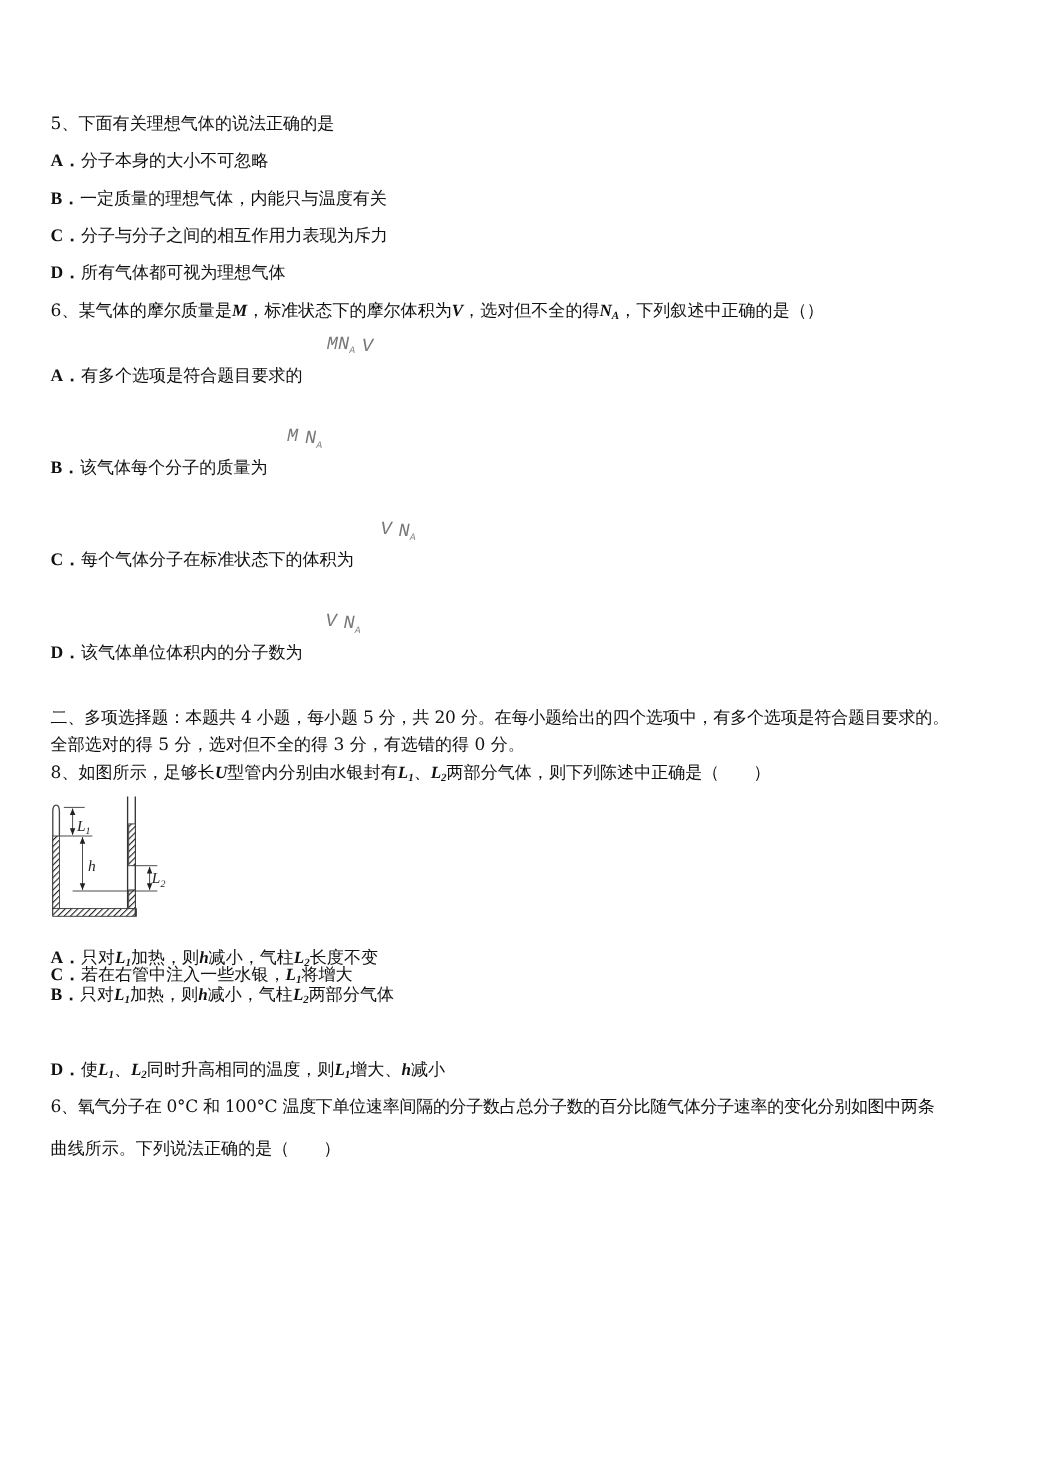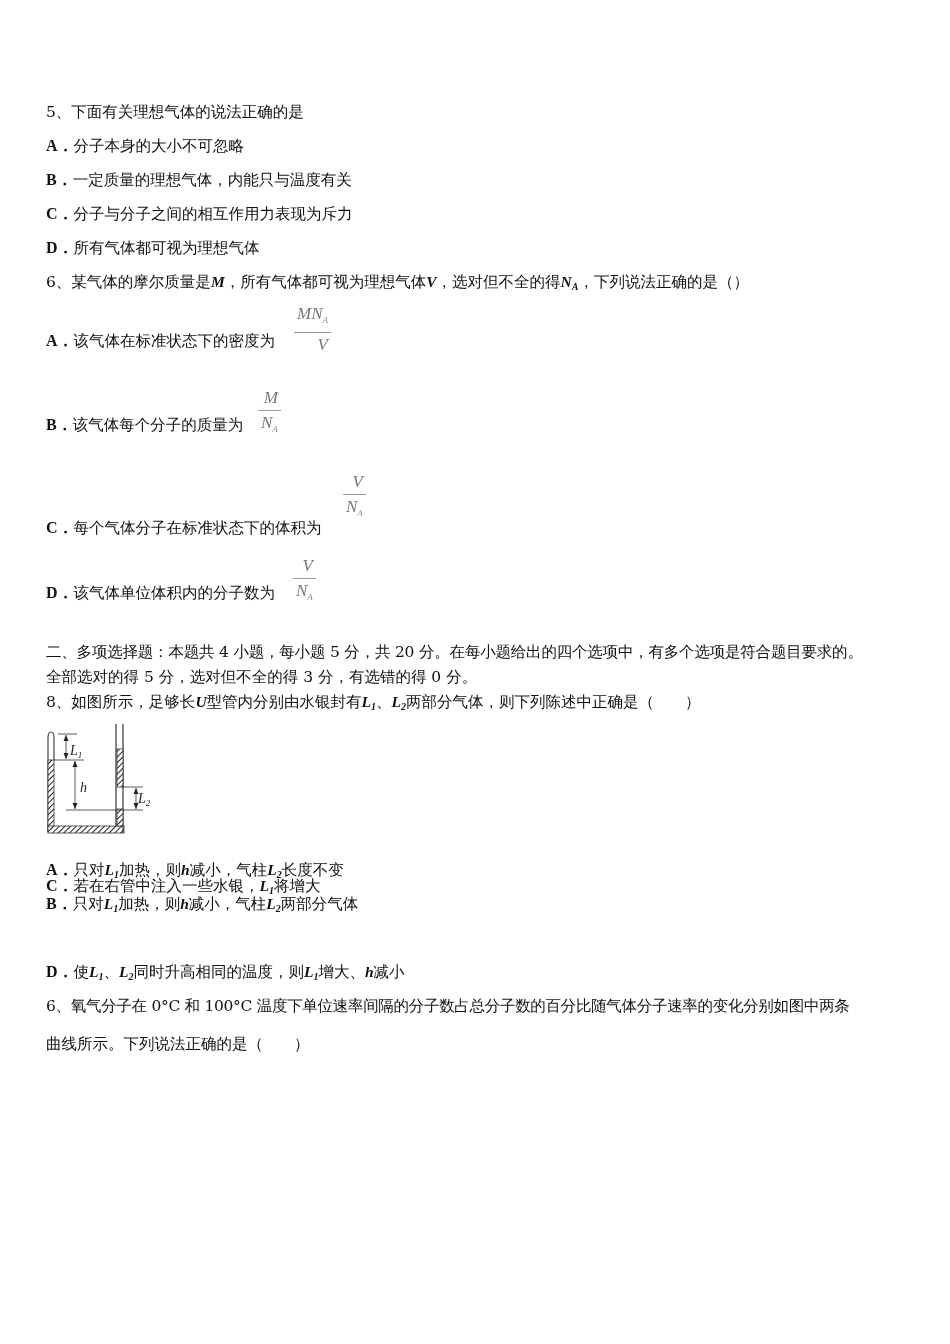--- a/index.html
+++ b/index.html
@@ -9,55 +9,55 @@
     color: #111;
   }
   .line {
     position: absolute; left: 46px;
     font-size: 15.5px; line-height: 20px; white-space: nowrap;
   }
   .opt-letter { font-weight: bold; font-family: "Liberation Serif", serif; font-size: 16px; }
   .it { font-style: italic; font-weight: bold; font-family: "Liberation Serif", serif; }
   sub { font-size: 10px; vertical-align: -3px; }
   .frac {
-    position: absolute; display: inline-flex; flex-direction: column; align-items: flex-end;
-    color: #777; font-family: Liberation Serif, serif; font-style: italic; font-size: 17px;
+    position: absolute; display: inline-flex; flex-direction: row; align-items: flex-start;
+    color: #777; font-family: Liberation Mono, monospace; font-style: italic; font-size: 17px;
   }
   .frac .num { padding: 0 3px 2px; line-height: 20px; }
   .frac .bar { height: 1px; background: #999; align-self: stretch; }
   .frac .den { padding: 2px 3px 0; line-height: 20px; }
   .frac sub { font-size: 9px; color: #888; vertical-align: -4px; }
   .diagram { position: absolute; left: 44px; top: 722px; width: 120px; height: 116px; }
 </style>
 </head>
 <body>
 
 <div class="line" style="top:102px">5、下面有关理想气体的说法正确的是</div>
 <div class="line" style="top:136px"><span class="opt-letter">A．</span><span>分子本身的大小不可忽略</span></div>
 <div class="line" style="top:170px"><span class="opt-letter">B．</span><span>一定质量的理想气体，内能只与温度有关</span></div>
 <div class="line" style="top:204px"><span class="opt-letter">C．</span><span>分子与分子之间的相互作用力表现为斥力</span></div>
 <div class="line" style="top:238px"><span class="opt-letter">D．</span><span>所有气体都可视为理想气体</span></div>
 
-<div class="line" style="top:272px"><span>6、某气体的摩尔质量是</span><span class="it">M</span><span>，所有气体都可视为理想气体</span><span class="it">V</span><span>，选对但不全的得</span><span class="it"><span>N</span><sub>A</sub></span><span>，下列说法正确的是（）</span></div>
+<div class="line" style="top:272px"><span>6、某气体的摩尔质量是</span><span class="it">M</span><span>，标准状态下的摩尔体积为</span><span class="it">V</span><span>，选对但不全的得</span><span class="it"><span>N</span><sub>A</sub></span><span>，下列叙述中正确的是（）</span></div>
 
-<div class="line" style="top:331px"><span class="opt-letter">A．</span><span>该气体在标准状态下的密度为</span></div>
+<div class="line" style="top:331px"><span class="opt-letter">A．</span><span>有多个选项是符合题目要求的</span></div>
 <div class="frac" style="left:294px; top:304px">
   <span class="num"><span>MN</span><sub>A</sub></span>
   <span class="bar"></span>
   <span class="den"><span>V</span></span>
 </div>
 
 <div class="line" style="top:415px"><span class="opt-letter">B．</span><span>该气体每个分子的质量为</span></div>
 <div class="frac" style="left:258px; top:388px">
   <span class="num"><span>M</span></span>
   <span class="bar"></span>
   <span class="den"><span>N</span><sub>A</sub></span>
 </div>
 
-<div class="line" style="top:518px"><span class="opt-letter">C．</span><span>每个气体分子在标准状态下的体积为</span></div>
+<div class="line" style="top:499px"><span class="opt-letter">C．</span><span>每个气体分子在标准状态下的体积为</span></div>
 <div class="frac" style="left:343px; top:472px">
   <span class="num"><span>V</span></span>
   <span class="bar"></span>
   <span class="den"><span>N</span><sub>A</sub></span>
 </div>
 
 <div class="line" style="top:583px"><span class="opt-letter">D．</span><span>该气体单位体积内的分子数为</span></div>
 <div class="frac" style="left:293px; top:556px">
   <span class="num"><span>V</span></span>
   <span class="bar"></span>

